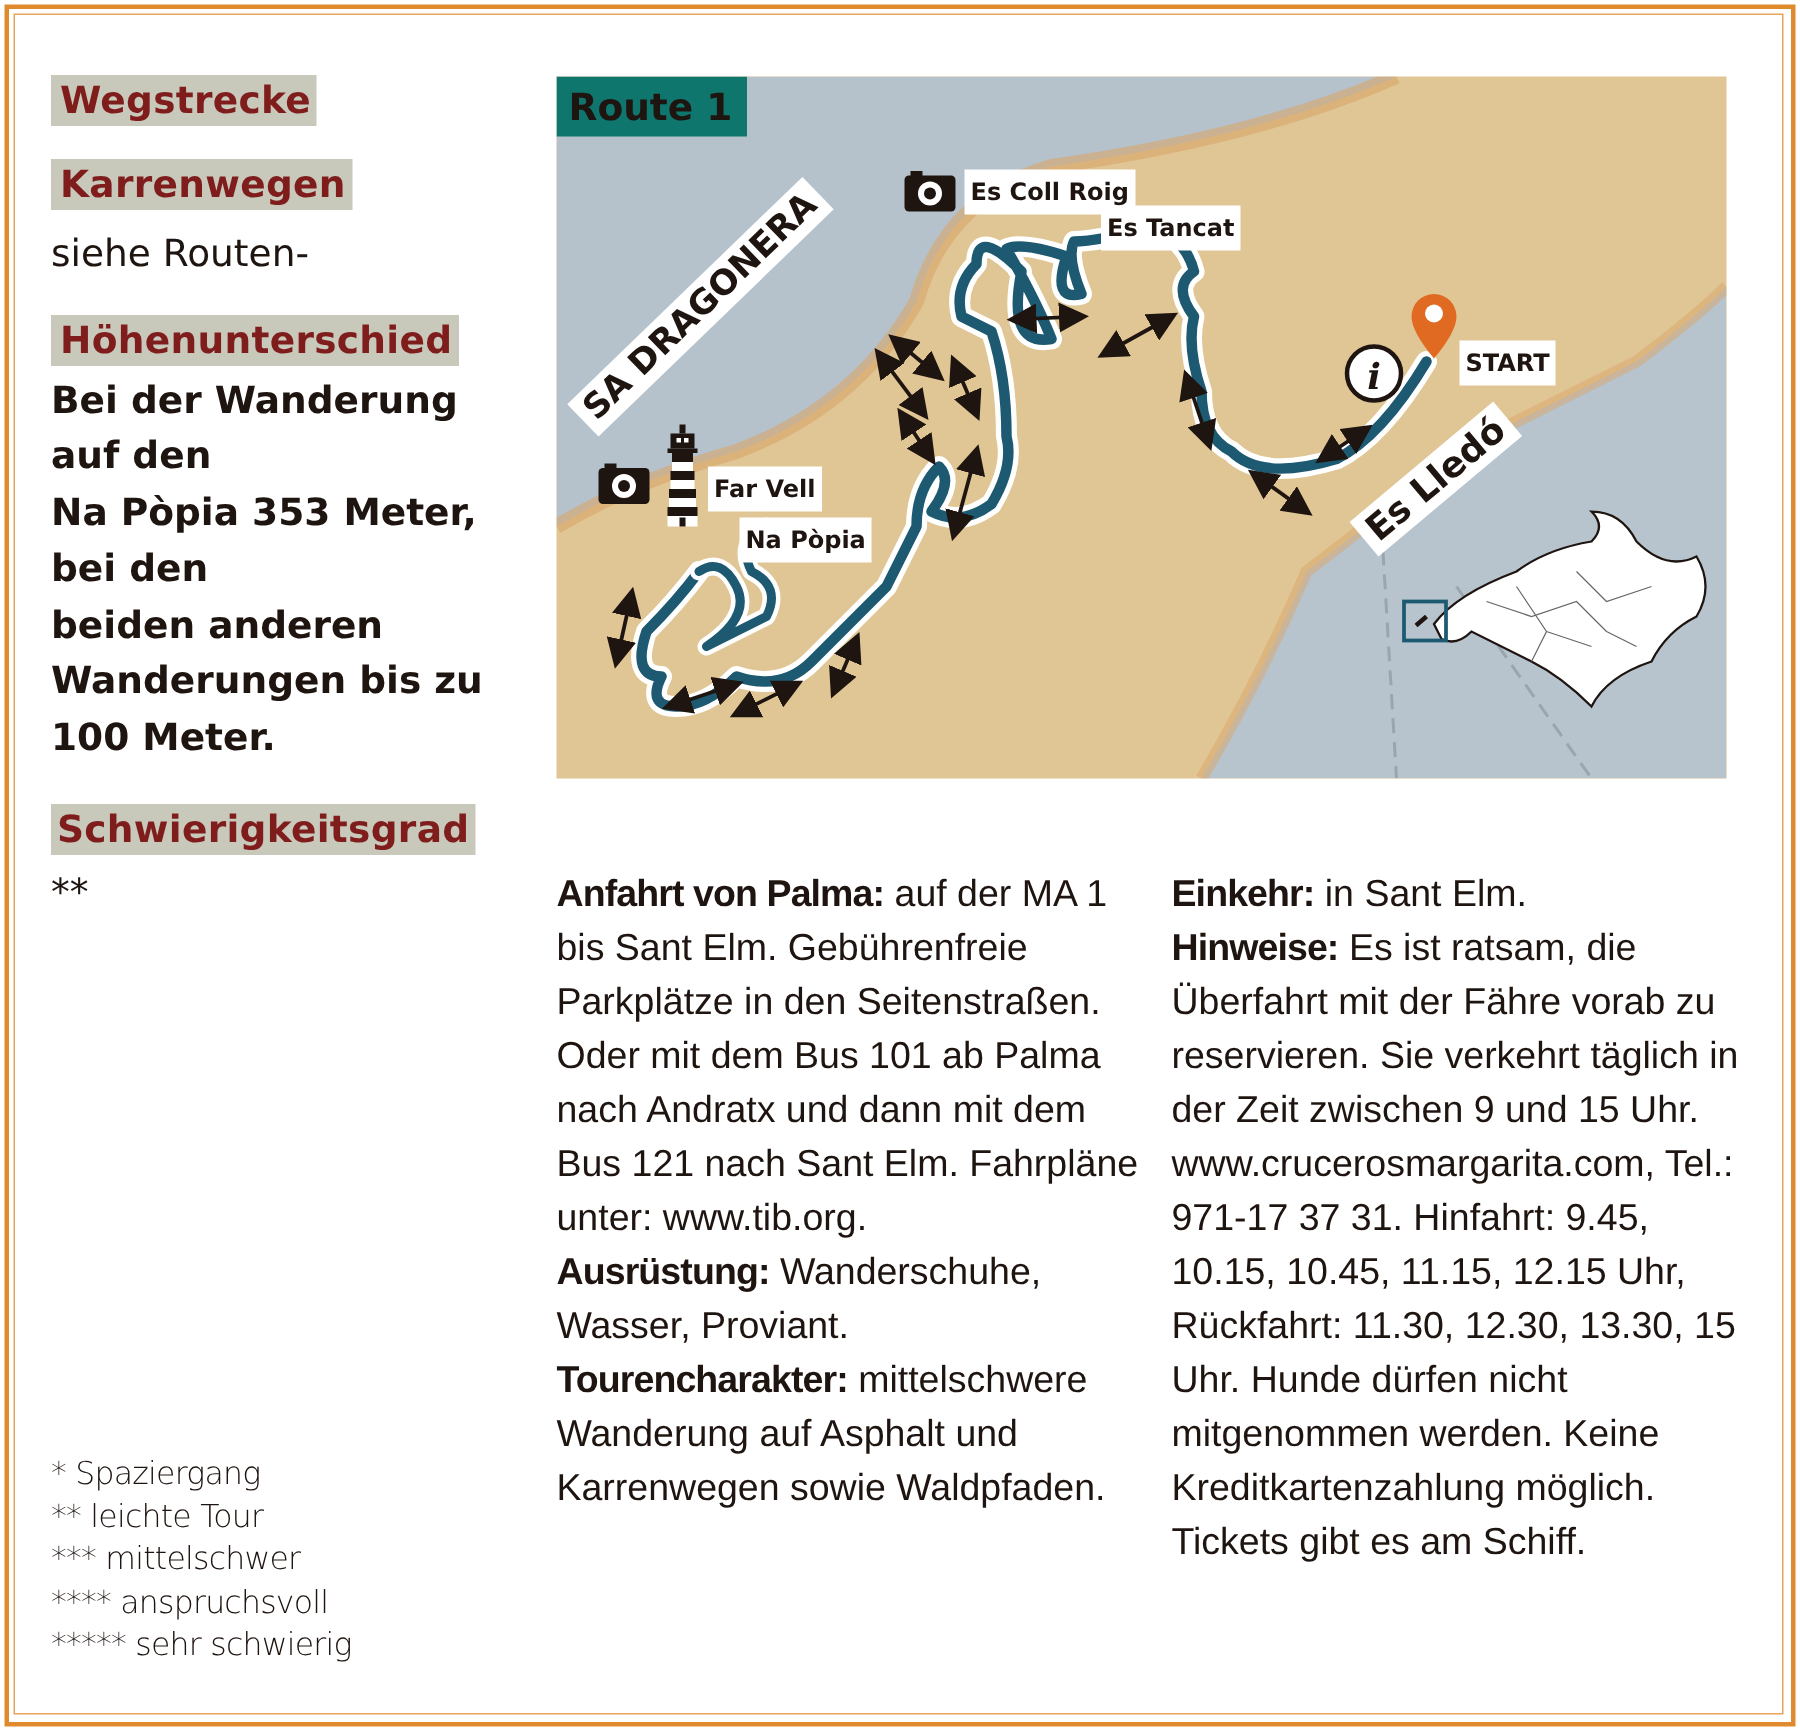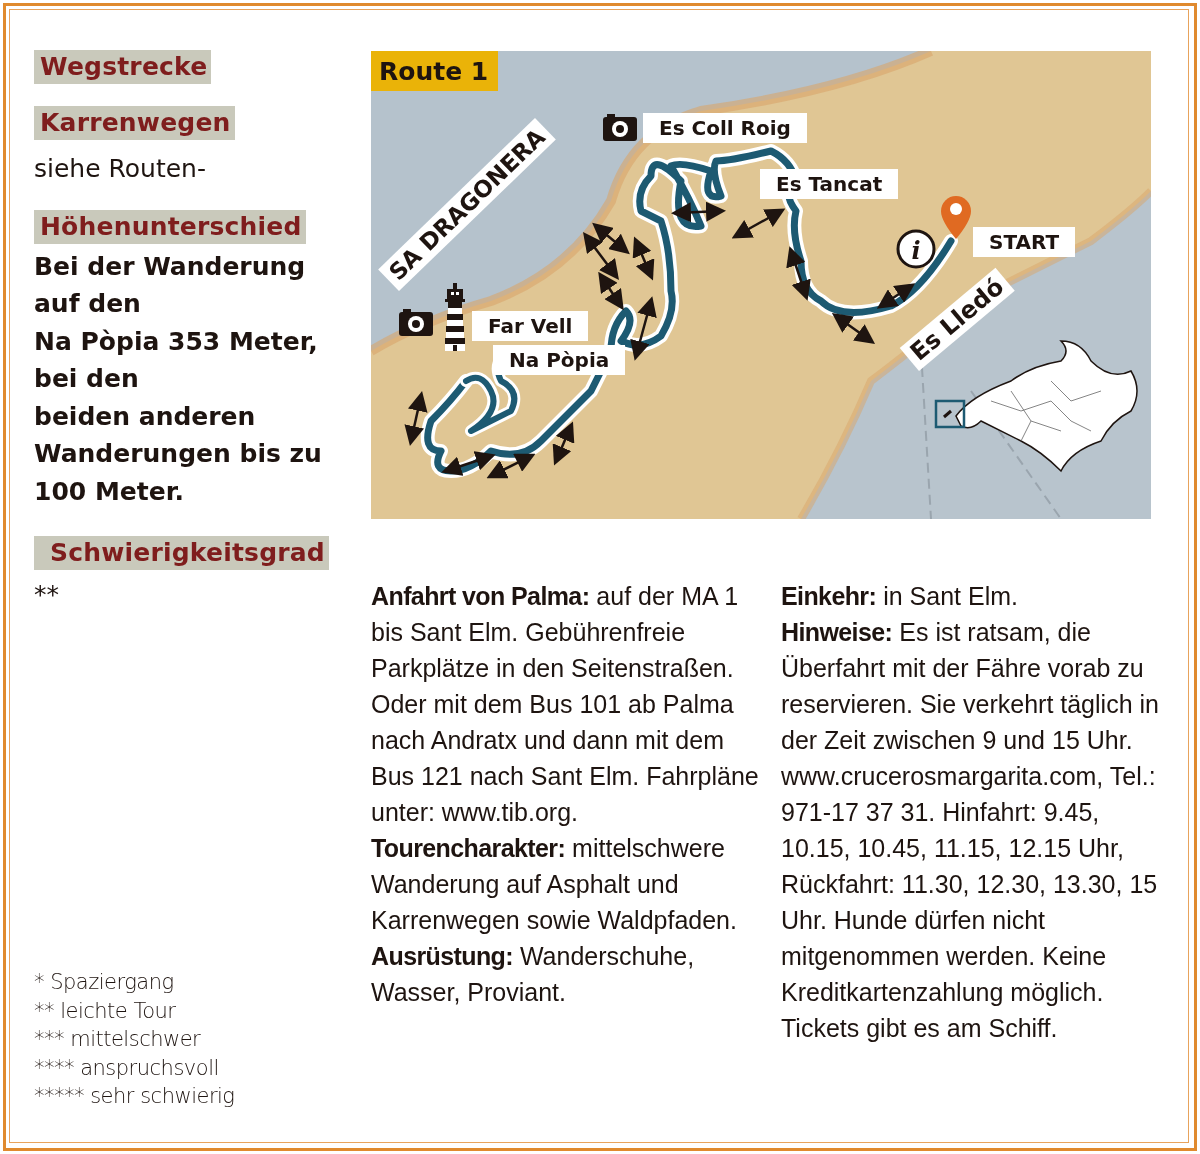--- a/index.html
+++ b/index.html
@@ -19,24 +19,24 @@
   .route-list { margin-top: 8px; }
   .sec { margin-bottom: 18px; }
   .legend { position: absolute; left: 34px; top: 968px; 
             font-size: 21px; line-height: 28.5px; color: #1e1410; font-family: "DejaVu Sans", sans-serif;
             font-weight: 300; letter-spacing: -0.5px; }
 
   
   .map { position: absolute; left: 371px; top: 51px; width: 780px; height: 468px; overflow: hidden;
          background: #e0c694; }
   .map svg { position: absolute; left: 0; top: 0; }
-  .map-title { position: absolute; left: 0; top: 0; background: #eab308; padding: 4px 10px 2px 8px;
+  .map-title { position: absolute; left: 0; top: 0; background: #0f766e; padding: 4px 10px 2px 8px;
                font-weight: bold; font-size: 25px; line-height: 34px; color: #1e1410; }
   .lbl { position: absolute; background: #ffffff; font-weight: bold; color: #1e1410;
-         font-size: 20px; line-height: 30px; padding: 0 16px; white-space: nowrap; }
+         font-size: 16px; line-height: 30px; padding: 0 4px; white-space: nowrap; }
   .lbl-rot { position: absolute; background: #ffffff; font-weight: bold; color: #1e1410;
              font-size: 23px; line-height: 30px; padding: 0 6px; white-space: nowrap; transform-origin: left bottom; }
 
   
   .col { position: absolute; top: 578px; font-size: 25px; line-height: 36px; color: #1e1410;
          font-family: "Liberation Sans", sans-serif; }
   .col-a { left: 371px; width: 390px; }
   .col-b { left: 781px; width: 390px; }
   .col b { font-weight: bold; letter-spacing: -0.6px; }
   .para { display: block; }
@@ -66,21 +66,21 @@
       <div class="ltext bold">auf den</div>
       <div class="ltext bold">Na Pòpia 353 Meter,</div>
       <div class="ltext bold">bei den</div>
       <div class="ltext bold">beiden anderen</div>
       <div class="ltext bold">Wanderungen bis zu</div>
       <div class="ltext bold">100 Meter.</div>
     </div>
   </div>
 
   <div class="sec" style="margin-top:26px">
-    <div class="hdr" style="padding-left:16px">Schwierigkeitsgrad</div>
+    <div class="hdr" style="padding-left:4px">Schwierigkeitsgrad</div>
     <div class="ltext" style="margin-top:6px">**</div>
   </div>
 </div>
 
 <div class="legend">
   <div>* Spaziergang</div>
   <div>** leichte Tour</div>
   <div>*** mittelschwer</div>
   <div>**** anspruchsvoll</div>
   <div>***** sehr schwierig</div>
@@ -171,30 +171,30 @@
       <rect x="3" y="43" width="18" height="6" fill="#1e1410"></rect>
       <rect x="3" y="49" width="18" height="6" fill="#ffffff"></rect>
       <rect x="2" y="55" width="20" height="6" fill="#1e1410"></rect>
       <rect x="2" y="61" width="20" height="7" fill="#ffffff"></rect>
       <rect x="10" y="62" width="4" height="6" fill="#1e1410"></rect>
     </g>
   </svg>
 
   <div class="map-title">Route 1</div>
   <div class="lbl" style="left:272px; top:62px;">Es Coll Roig</div>
-  <div class="lbl" style="left:363px; top:118px;margin-left:26px;">Es Tancat</div>
+  <div class="lbl" style="left:363px; top:86px;">Es Tancat</div>
   <div class="lbl" style="left:602px; top:176px;">START</div>
   <div class="lbl" style="left:101px; top:260px;">Far Vell</div>
   <div class="lbl" style="left:122px; top:294px;">Na Pòpia</div>
   <div class="lbl-rot" style="left:28px; top:210px; transform: rotate(-44deg);">SA DRAGONERA</div>
   <div class="lbl-rot" style="left:548px; top:290px; transform: rotate(-40deg); font-size:24px;">Es Lledó</div>
 </div>
 
 <div class="col col-a">
   <span class="para"><b>Anfahrt von Palma:</b><span> auf der MA 1 bis Sant Elm. Gebührenfreie Parkplätze in den Seitenstraßen. Oder mit dem Bus 101 ab Palma nach Andratx und dann mit dem Bus 121 nach Sant Elm. Fahrpläne unter: www.tib.org.</span></span>
+  <span class="para"><b>Ausrüstung:</b><span> Wanderschuhe, Wasser, Proviant.</span></span>
   <span class="para"><b>Tourencharakter:</b><span> mittelschwere Wanderung auf Asphalt und Karrenwegen sowie Waldpfaden.</span></span>
-  <span class="para"><b>Ausrüstung:</b><span> Wanderschuhe, Wasser, Proviant.</span></span>
 </div>
 
 <div class="col col-b">
   <span class="para"><b>Einkehr:</b><span> in Sant Elm.</span></span>
   <span class="para"><b>Hinweise:</b><span> Es ist ratsam, die Überfahrt mit der Fähre vorab zu reservieren. Sie verkehrt täglich in der Zeit zwischen 9 und 15 Uhr. www.crucerosmargarita.com, Tel.: 971-17 37 31. Hinfahrt: 9.45, 10.15, 10.45, 11.15, 12.15 Uhr, Rückfahrt: 11.30, 12.30, 13.30, 15 Uhr. Hunde dürfen nicht mitgenommen werden. Keine Kreditkartenzahlung möglich. Tickets gibt es am Schiff.</span></span>
 </div>
 
 </body></html>

